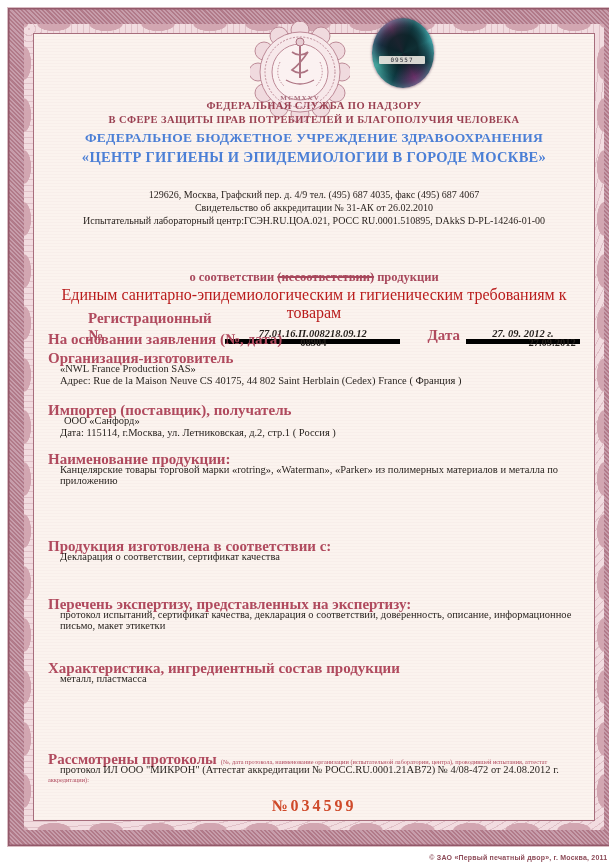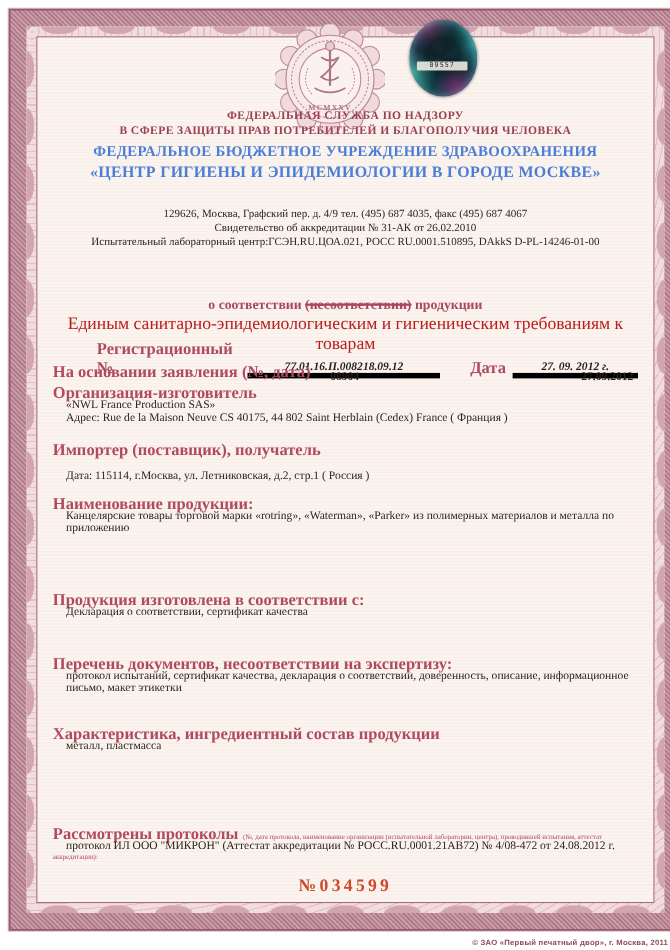--- a/index.html
+++ b/index.html
@@ -144,29 +144,30 @@
     <span class="label">На основании заявления (№, дата)</span>
     <span class="value" style="margin-left:18px">08904</span>
     <span class="value" style="margin-left:202px">27.09.2012</span>
   </div>
 
   <div class="abs label" style="top:350px">Организация-изготовитель</div>
   <div class="abs value-n" style="top:363px;left:60px">«NWL France Production SAS»</div>
   <div class="abs value-n" style="top:375px;left:60px">Адрес: Rue de la Maison Neuve CS 40175, 44 802 Saint Herblain (Cedex) France ( Франция )</div>
 
   <div class="abs label" style="top:402px">Импортер (поставщик), получатель</div>
+  <div class="abs value-n" style="top:415px;left:64px">ООО «Санфорд»</div>
   <div class="abs value-n" style="top:427px;left:60px">Дата: 115114, г.Москва, ул. Летниковская, д.2, стр.1 ( Россия )</div>
 
   <div class="abs label" style="top:451px">Наименование продукции:</div>
   <div class="abs value-n" style="top:464px;left:60px">Канцелярские товары торговой марки «rotring», «Waterman», «Parker» из полимерных материалов и металла по приложению</div>
 
   <div class="abs label" style="top:538px">Продукция изготовлена в соответствии с:</div>
   <div class="abs value-n" style="top:551px;left:60px">Декларация о соответствии, сертификат качества</div>
 
-  <div class="abs label" style="top:596px">Перечень документов, несоответствии на экспертизу:</div>
+  <div class="abs label" style="top:596px">Перечень экспертизу, представленных на экспертизу:</div>
   <div class="abs value-n" style="top:609px;left:60px">протокол испытаний, сертификат качества, декларация о соответствии, доверенность, описание, информационное письмо, макет этикетки</div>
 
   <div class="abs label" style="top:660px">Характеристика, ингредиентный состав продукции</div>
   <div class="abs value-n" style="top:673px;left:60px">металл, пластмасса</div>
 
   <div class="abs" style="top:750px">
     <span class="label">Рассмотрены протоколы</span>
     <span class="tiny-note">(№, дата протокола, наименование организации (испытательной лаборатории, центра), проводившей испытания, аттестат аккредитации):</span>
   </div>
   <div class="abs value-n" style="top:764px;left:60px">протокол ИЛ ООО "МИКРОН" (Аттестат аккредитации № РОСС.RU.0001.21АВ72) № 4/08-472 от 24.08.2012 г.</div>

